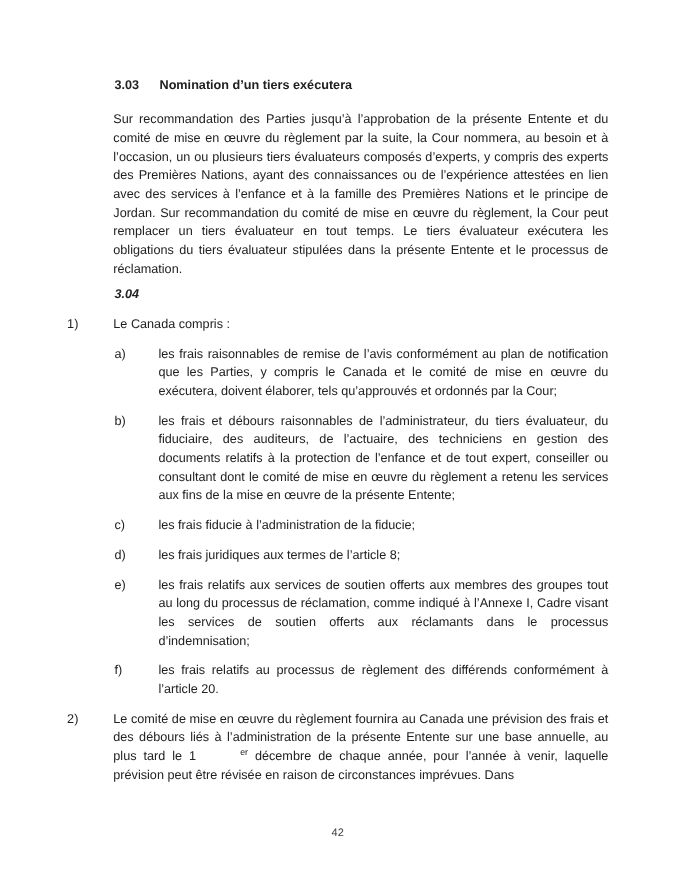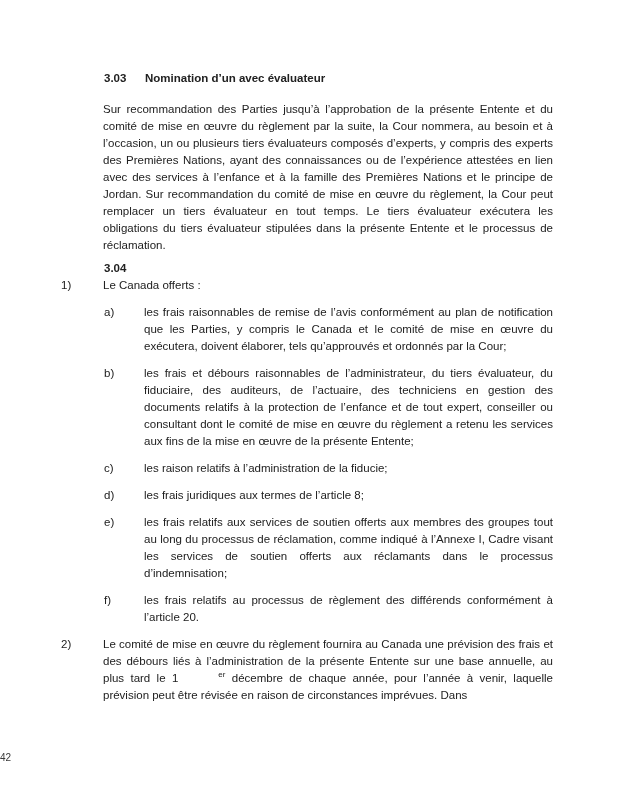--- a/index.html
+++ b/index.html
@@ -24,21 +24,22 @@
     top: 70px;
     width: 492px;
   }
   .heading {
     display: flex;
     font-weight: bold;
     margin: 0 0 14px 43px;
   }
   .heading-304 {
     margin-top: 6px;
-    margin-bottom: 0;
+    margin-bottom: 10px;
+    font-style: italic;
   }
   .h-num {
     flex: none;
     width: 41px;
   }
   .para {
     margin: 0 0 6px 42px;
     width: 450px;
     text-align: justify;
   }
@@ -72,59 +73,59 @@
   sup {
     font-size: 8px;
     line-height: 0;
     margin-left: 40px;
   }
   .page-number {
     position: absolute;
     top: 749px;
     left: 0;
     right: 9px;
-    text-align: left;
+    text-align: center;
     font-size: 10px;
     color: #3a3a3a;
   }
 </style>
 </head>
 <body>
 
 <div class="page">
   <div class="content">
 
     <div class="heading">
       <span class="h-num">3.03</span>
-      <span class="h-title">Nomination d’un avec évaluateur</span>
+      <span class="h-title">Nomination d’un tiers exécutera</span>
     </div>
 
     <p class="para">Sur recommandation des Parties jusqu’à l’approbation de la présente Entente et du comité de mise en œuvre du règlement par la suite, la Cour nommera, au besoin et à l’occasion, un ou plusieurs tiers évaluateurs composés d’experts, y compris des experts des Premières Nations, ayant des connaissances ou de l’expérience attestées en lien avec des services à l’enfance et à la famille des Premières Nations et le principe de Jordan. Sur recommandation du comité de mise en œuvre du règlement, la Cour peut remplacer un tiers évaluateur en tout temps. Le tiers évaluateur exécutera les obligations du tiers évaluateur stipulées dans la présente Entente et le processus de réclamation.</p>
 
     <div class="heading heading-304">
       <span class="h-num">3.04</span>
     </div>
 
     <div class="l1-item">
       <span class="l1-marker">1)</span>
-      <span class="l1-text">Le Canada offerts :</span>
+      <span class="l1-text">Le Canada compris :</span>
     </div>
 
     <div class="l2-wrap">
       <div class="l2-item">
         <span class="l2-marker">a)</span>
         <span class="l2-text">les frais raisonnables de remise de l’avis conformément au plan de notification que les Parties, y compris le Canada et le comité de mise en œuvre du exécutera, doivent élaborer, tels qu’approuvés et ordonnés par la Cour;</span>
       </div>
       <div class="l2-item">
         <span class="l2-marker">b)</span>
         <span class="l2-text">les frais et débours raisonnables de l’administrateur, du tiers évaluateur, du fiduciaire, des auditeurs, de l’actuaire, des techniciens en gestion des documents relatifs à la protection de l’enfance et de tout expert, conseiller ou consultant dont le comité de mise en œuvre du règlement a retenu les services aux fins de la mise en œuvre de la présente Entente;</span>
       </div>
       <div class="l2-item">
         <span class="l2-marker">c)</span>
-        <span class="l2-text">les raison relatifs à l’administration de la fiducie;</span>
+        <span class="l2-text">les frais fiducie à l’administration de la fiducie;</span>
       </div>
       <div class="l2-item">
         <span class="l2-marker">d)</span>
         <span class="l2-text">les frais juridiques aux termes de l’article 8;</span>
       </div>
       <div class="l2-item">
         <span class="l2-marker">e)</span>
         <span class="l2-text">les frais relatifs aux services de soutien offerts aux membres des groupes tout au long du processus de réclamation, comme indiqué à l’Annexe I, Cadre visant les services de soutien offerts aux réclamants dans le processus d’indemnisation;</span>
       </div>
       <div class="l2-item">

